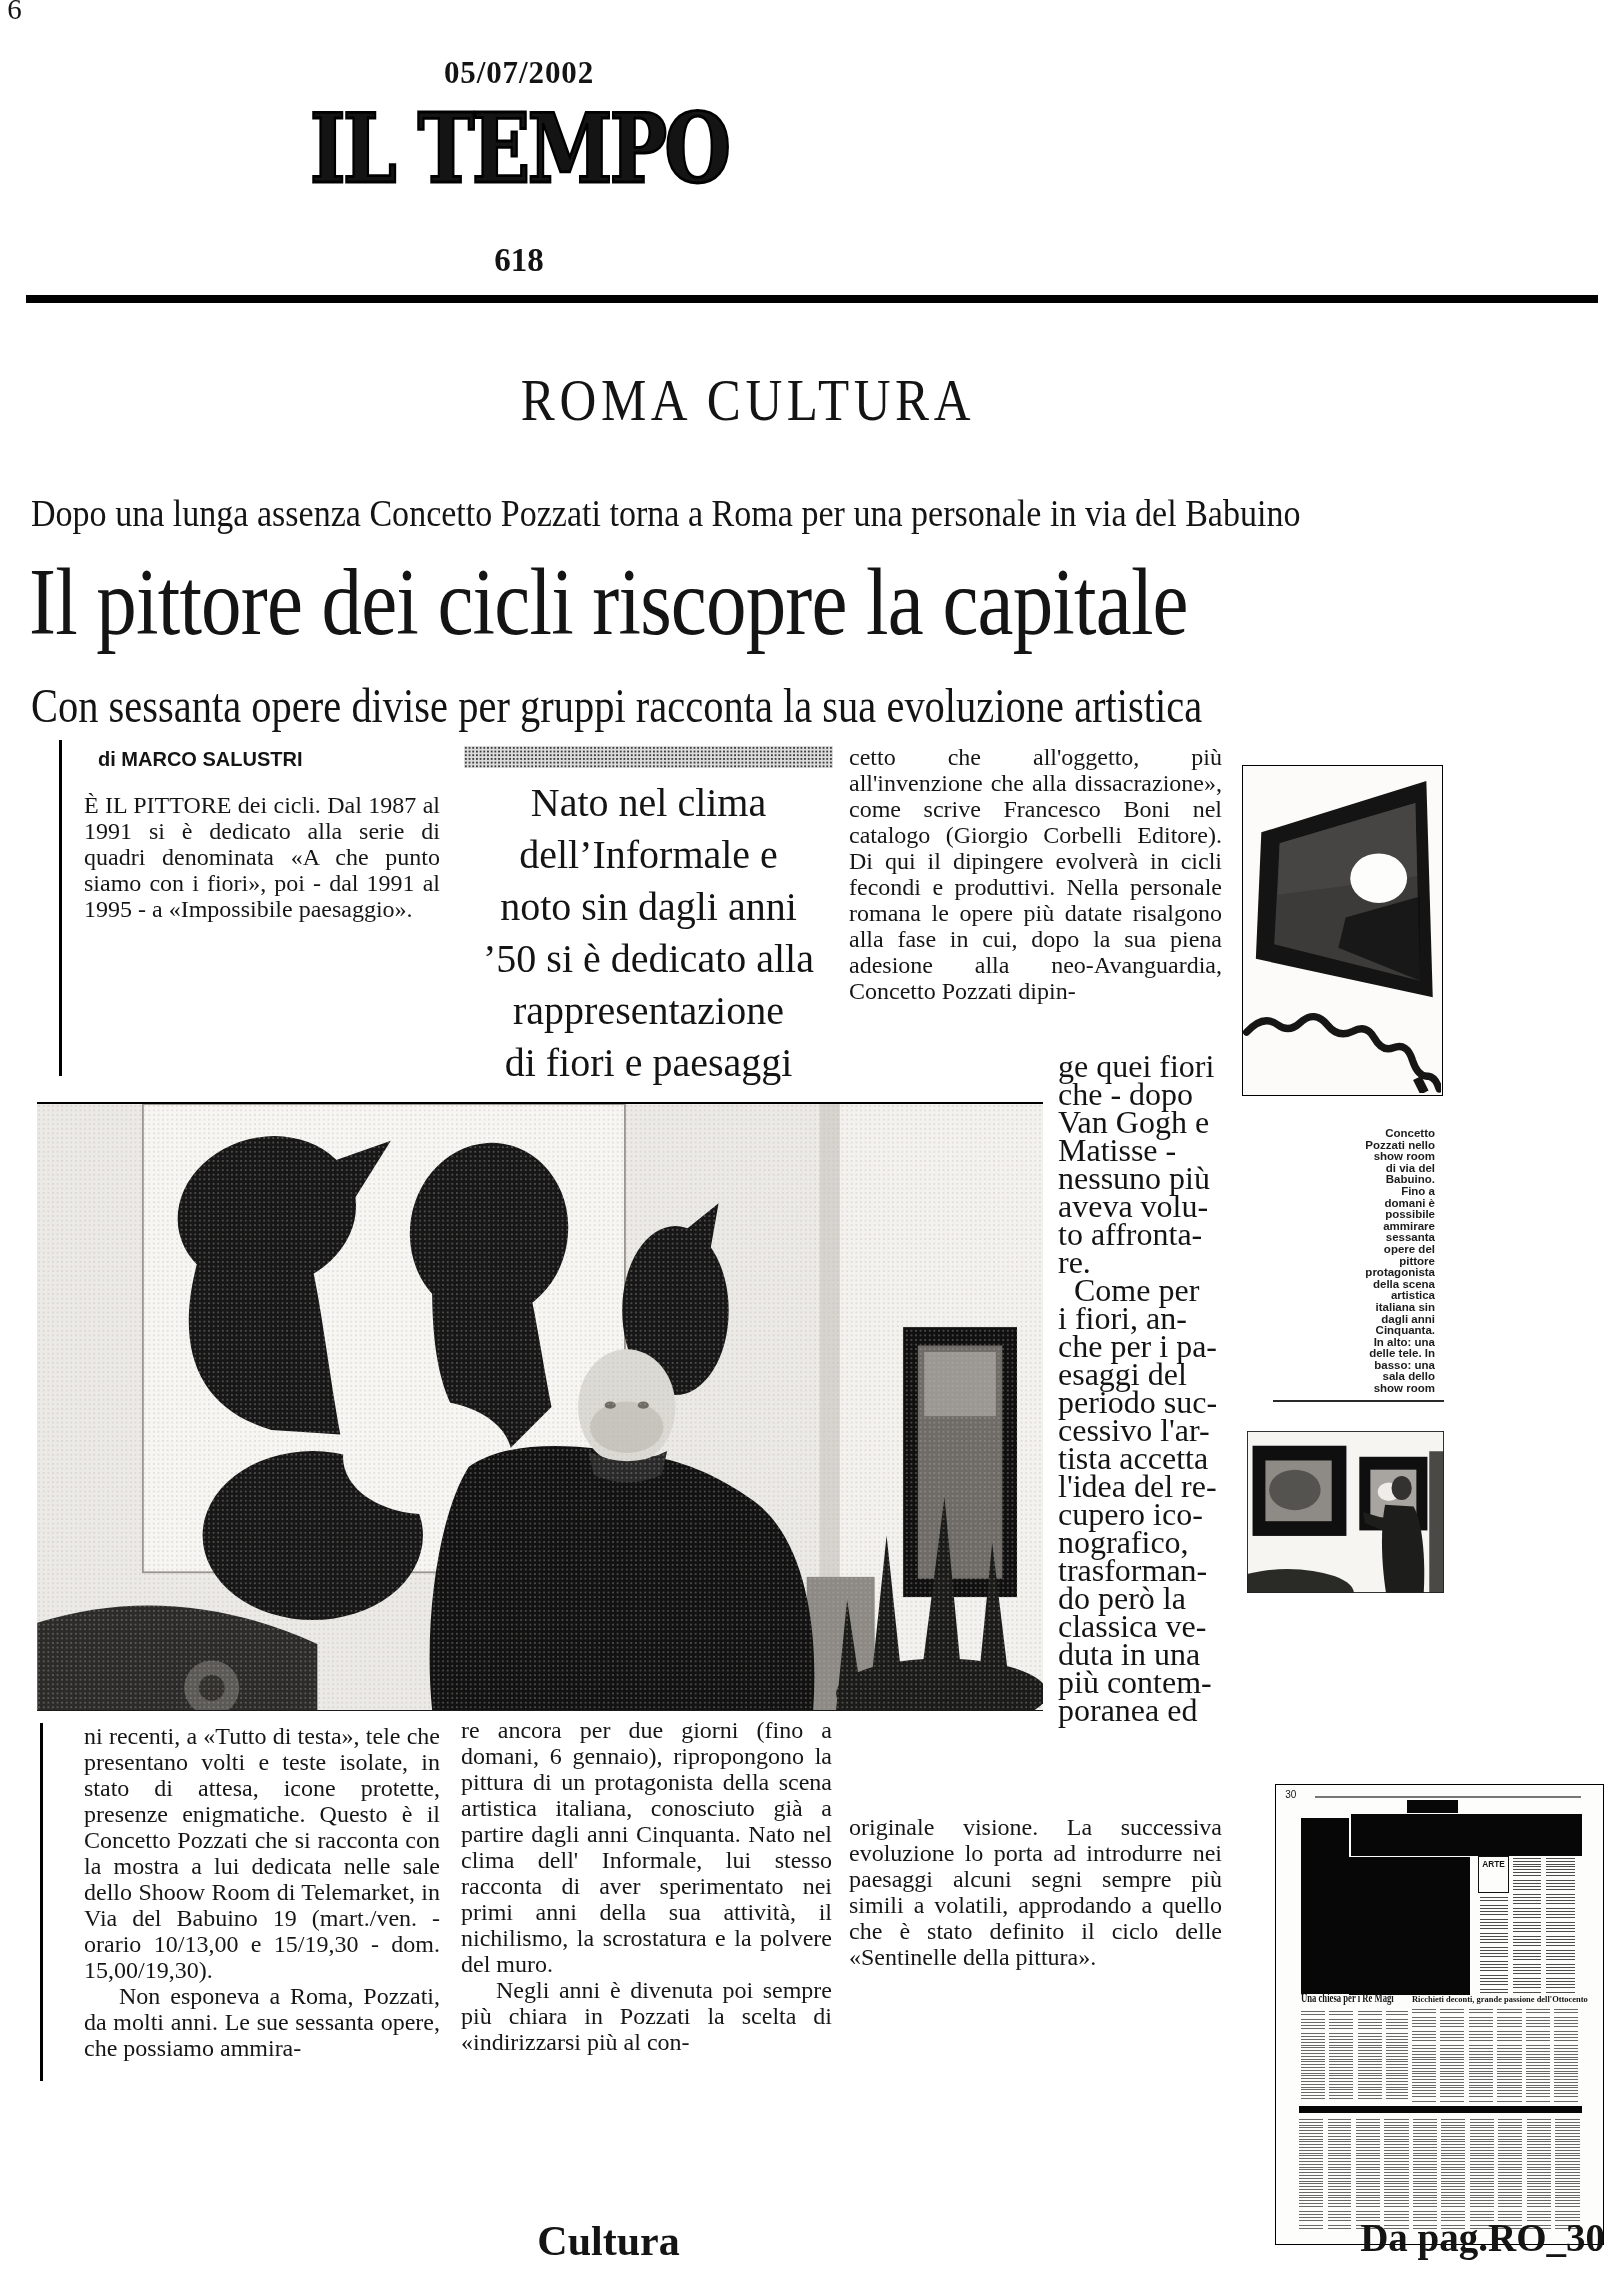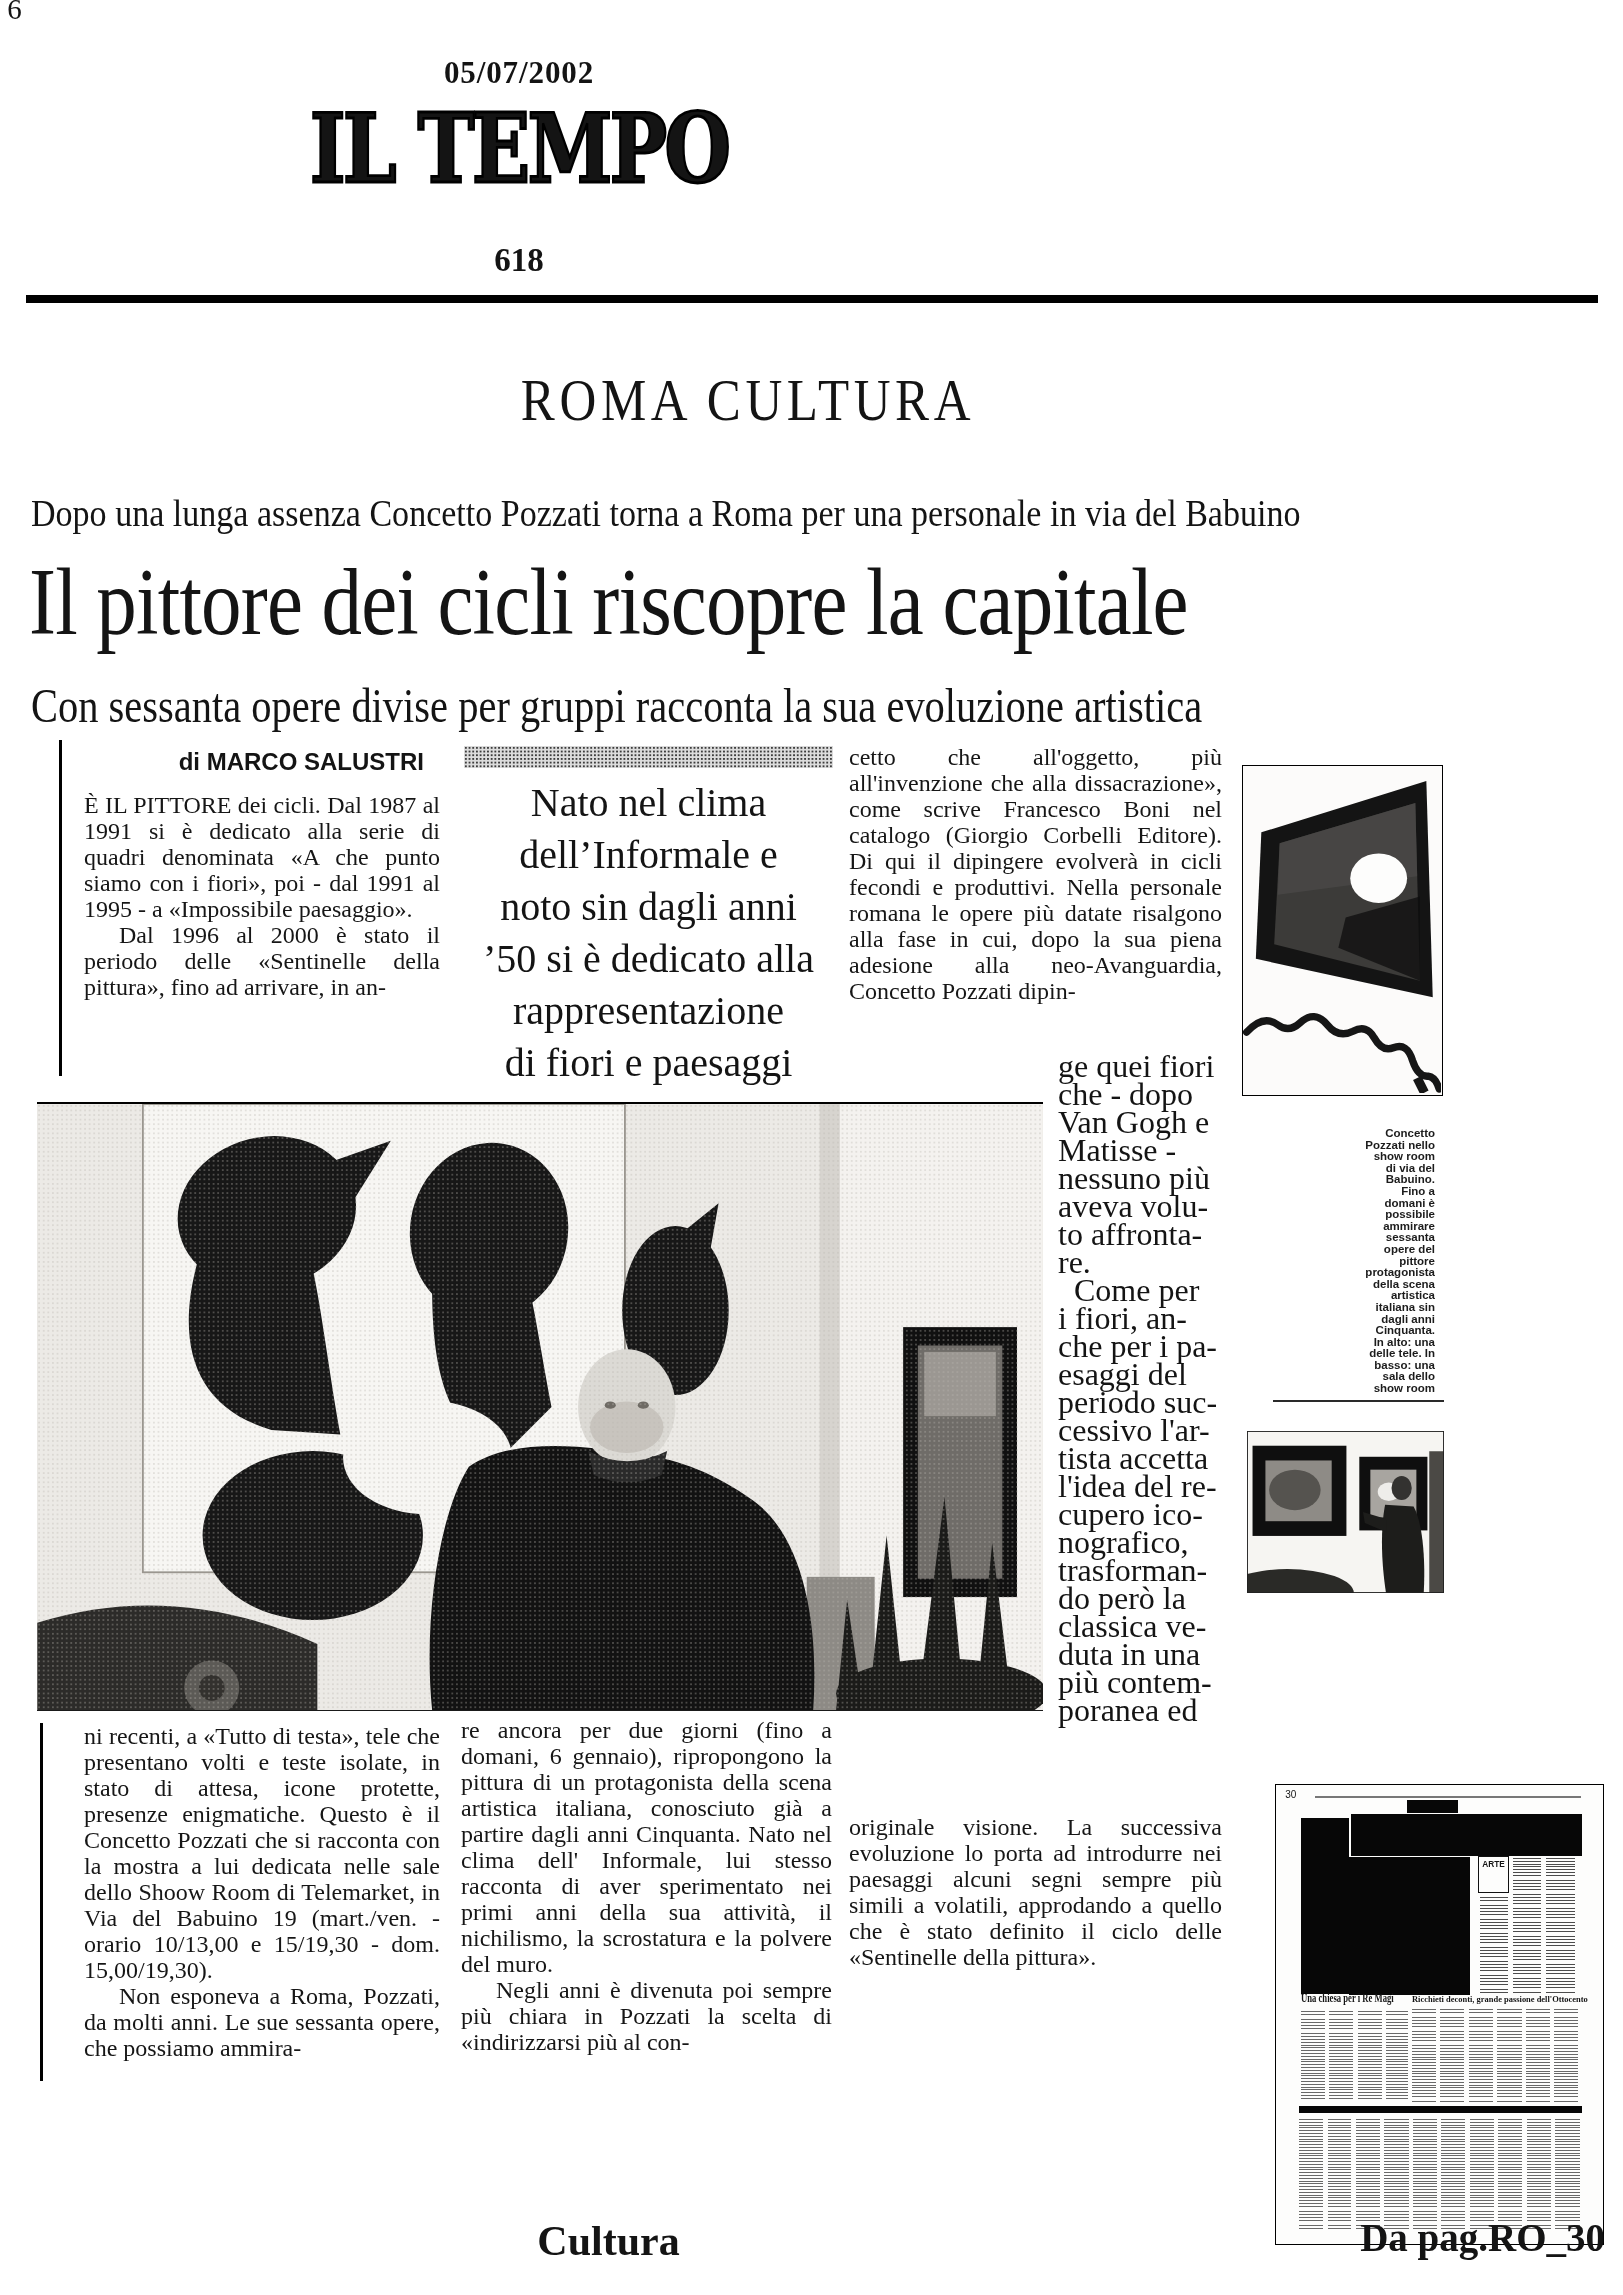--- a/index.html
+++ b/index.html
@@ -40,22 +40,22 @@
   }
   .headline{
     left:29px;top:549px;font-size:90px;line-height:99px;white-space:nowrap;
     letter-spacing:-0.9px;
     transform:scale(0.90,1.06);transform-origin:left top;
   }
   .subhead{
     left:31px;top:678px;font-size:46px;white-space:nowrap;
     transform:scale(0.88,1.05);transform-origin:left top;
   }
-  .byline{left:68px;top:748px;width:356px;text-align:right;
-    font-family:"Liberation Sans",sans-serif;font-weight:bold;font-size:24px;}
+  .byline{left:98px;top:748px;width:356px;text-align:left;
+    font-family:"Liberation Sans",sans-serif;font-weight:bold;font-size:20px;}
 
   
   .bodytxt{font-size:24px;line-height:26px;color:#161616;}
   .vrule1{left:59px;top:740px;width:2.8px;height:336px;background:#000;}
   .col1{left:84px;top:792px;width:356px;}
   .dotbar{
     left:464px;top:746px;width:369px;height:22px;background-color:#dcdcdc;
     background-image:radial-gradient(circle,#3c3c3c 1px,transparent 1.2px);
     background-size:3.7px 3.7px;
   }
@@ -138,21 +138,20 @@
 
   <div class="abs sectitle serif">ROMA CULTURA</div>
   <div class="abs kicker serif">Dopo una lunga assenza Concetto Pozzati torna a Roma per una personale in via del Babuino</div>
   <div class="abs headline serif">Il pittore dei cicli riscopre la capitale</div>
   <div class="abs subhead serif">Con sessanta opere divise per gruppi racconta la sua evoluzione artistica</div>
   <div class="abs byline">di MARCO SALUSTRI</div>
 
   <div class="abs vrule1"></div>
   <div class="abs col1 bodytxt just serif">
     <p>È IL PITTORE dei cicli. Dal 1987 al 1991 si è dedicato alla serie di quadri denominata «A che punto siamo con i fiori», poi - dal 1991 al 1995 - a «Impossibile paesaggio».</p>
-    <p class="ind">Dal 1996 al 2000 è stato il periodo delle «Sentinelle della pittura», fino ad arrivare, in an-</p>
   </div>
 
   <div class="abs dotbar"></div>
   <div class="abs pullquote serif preline">Nato nel clima
 dell’Informale e
 noto sin dagli anni
 ’50 si è dedicato alla
 rappresentazione
 di fiori e paesaggi</div>
 

